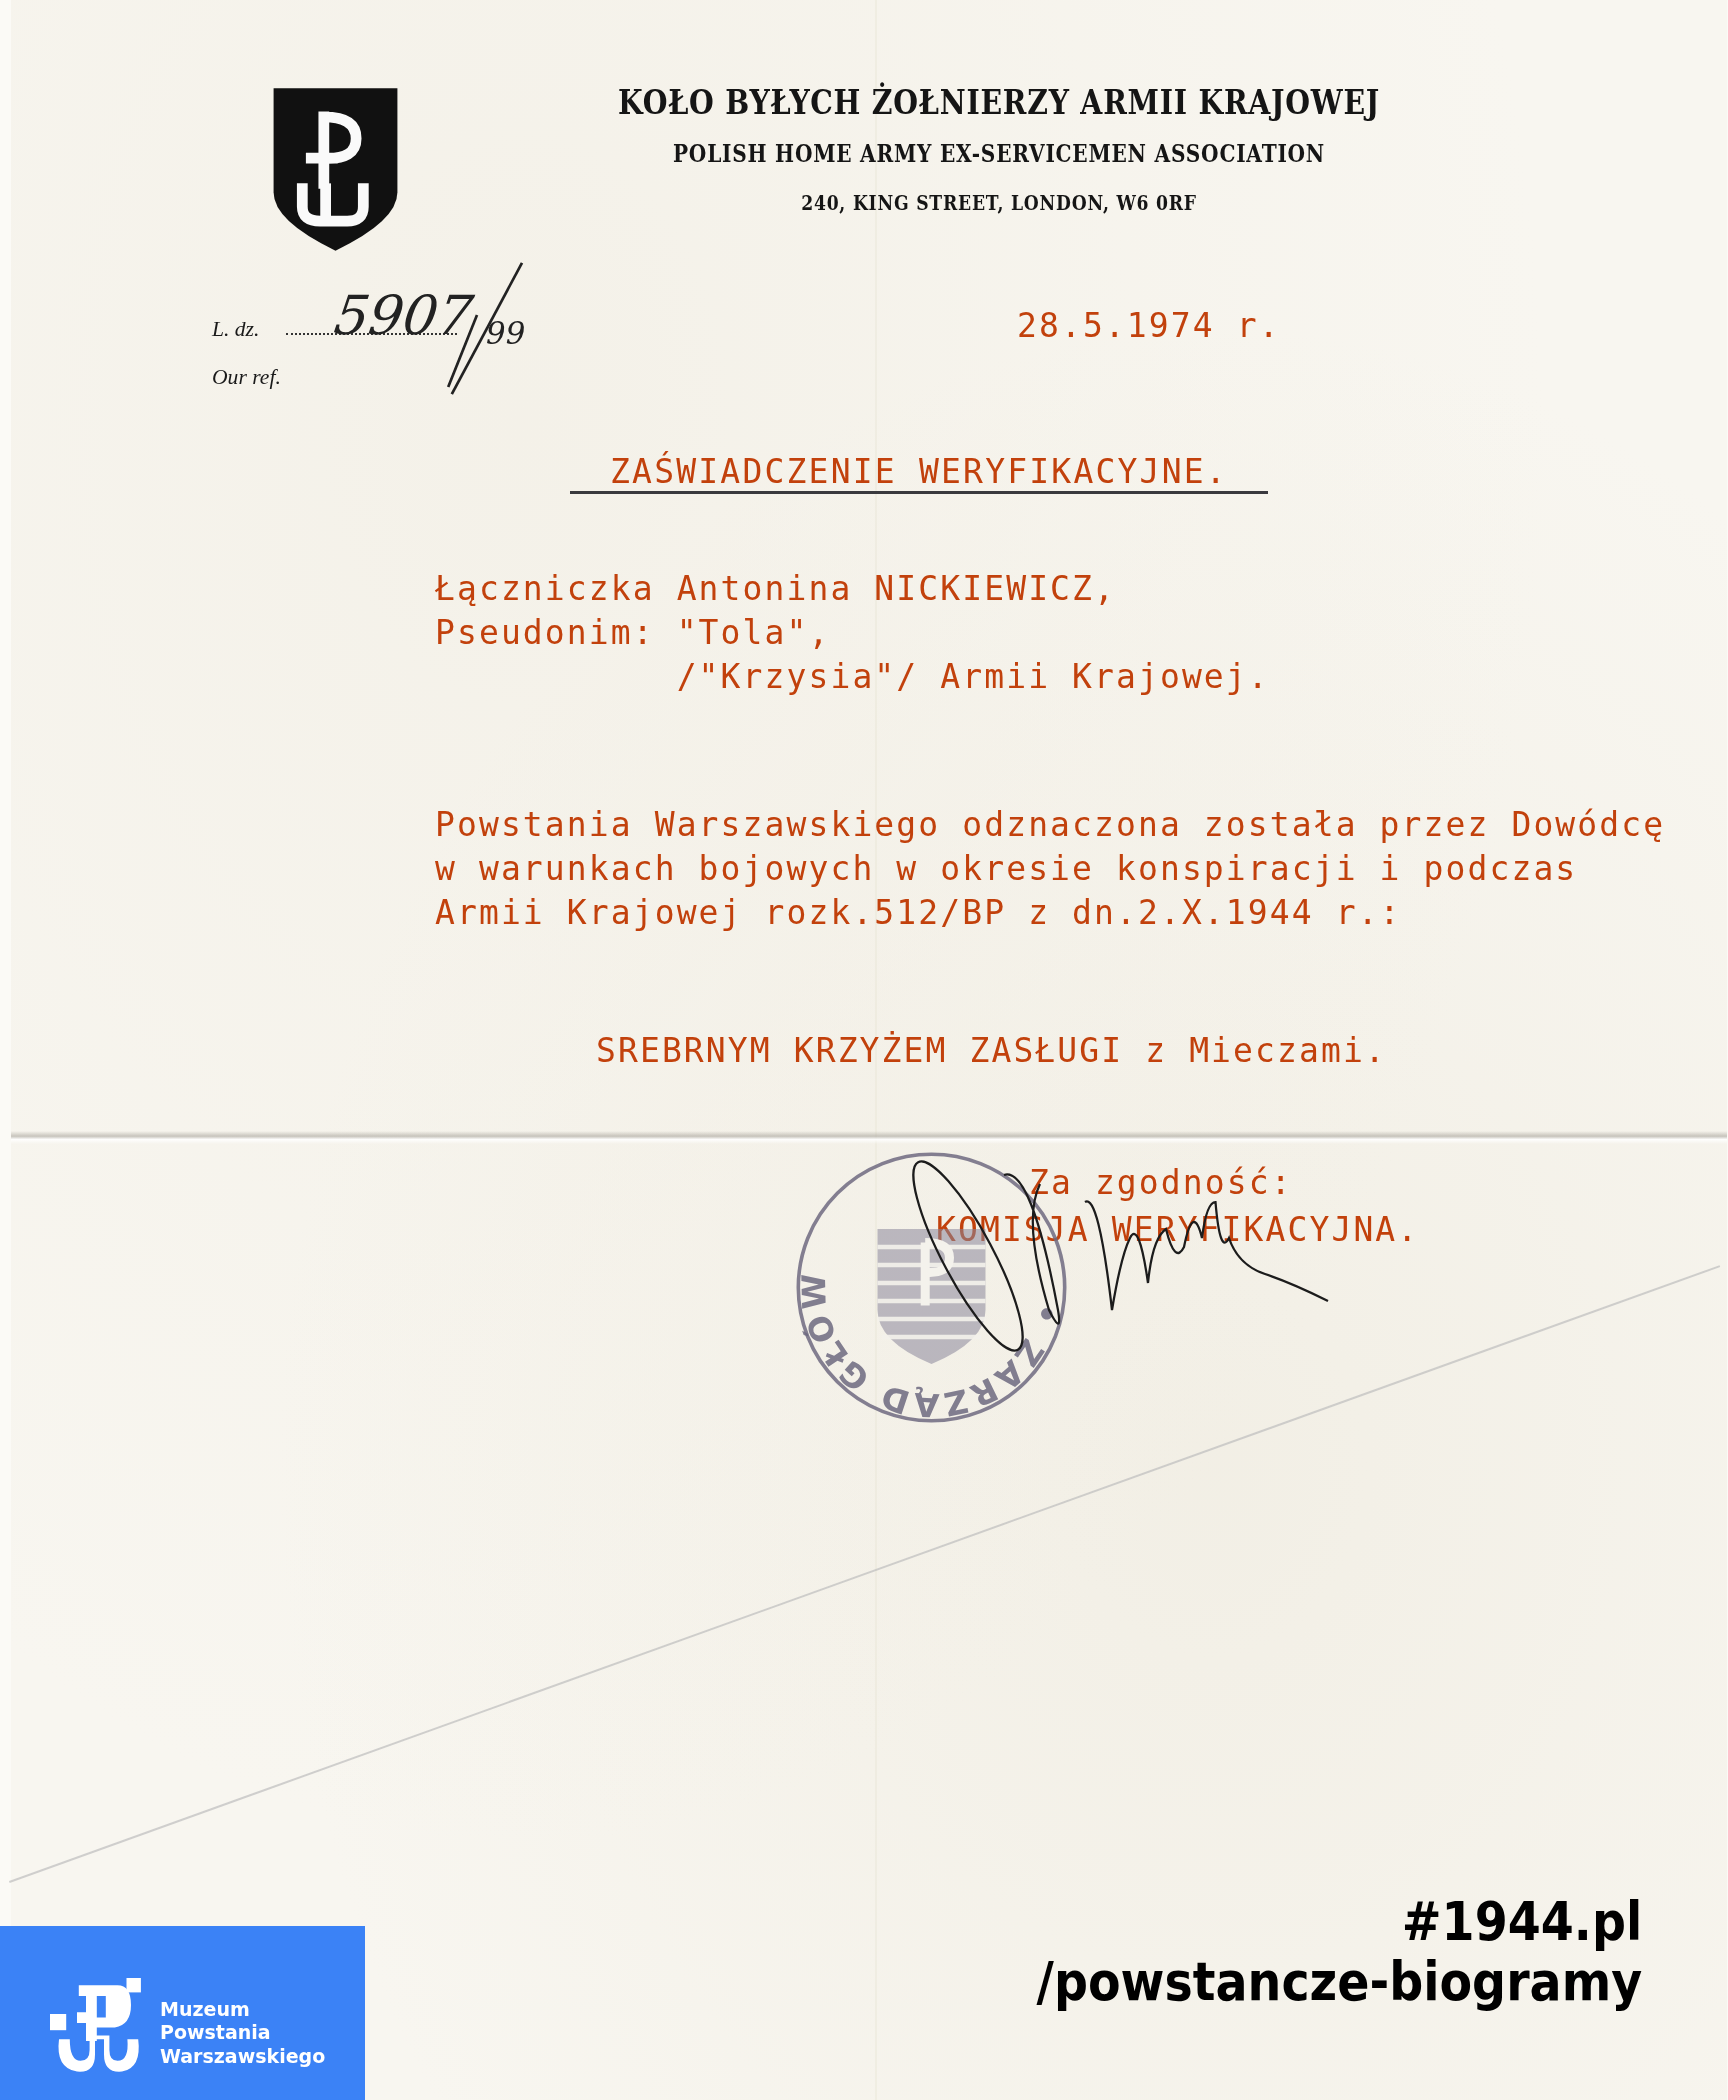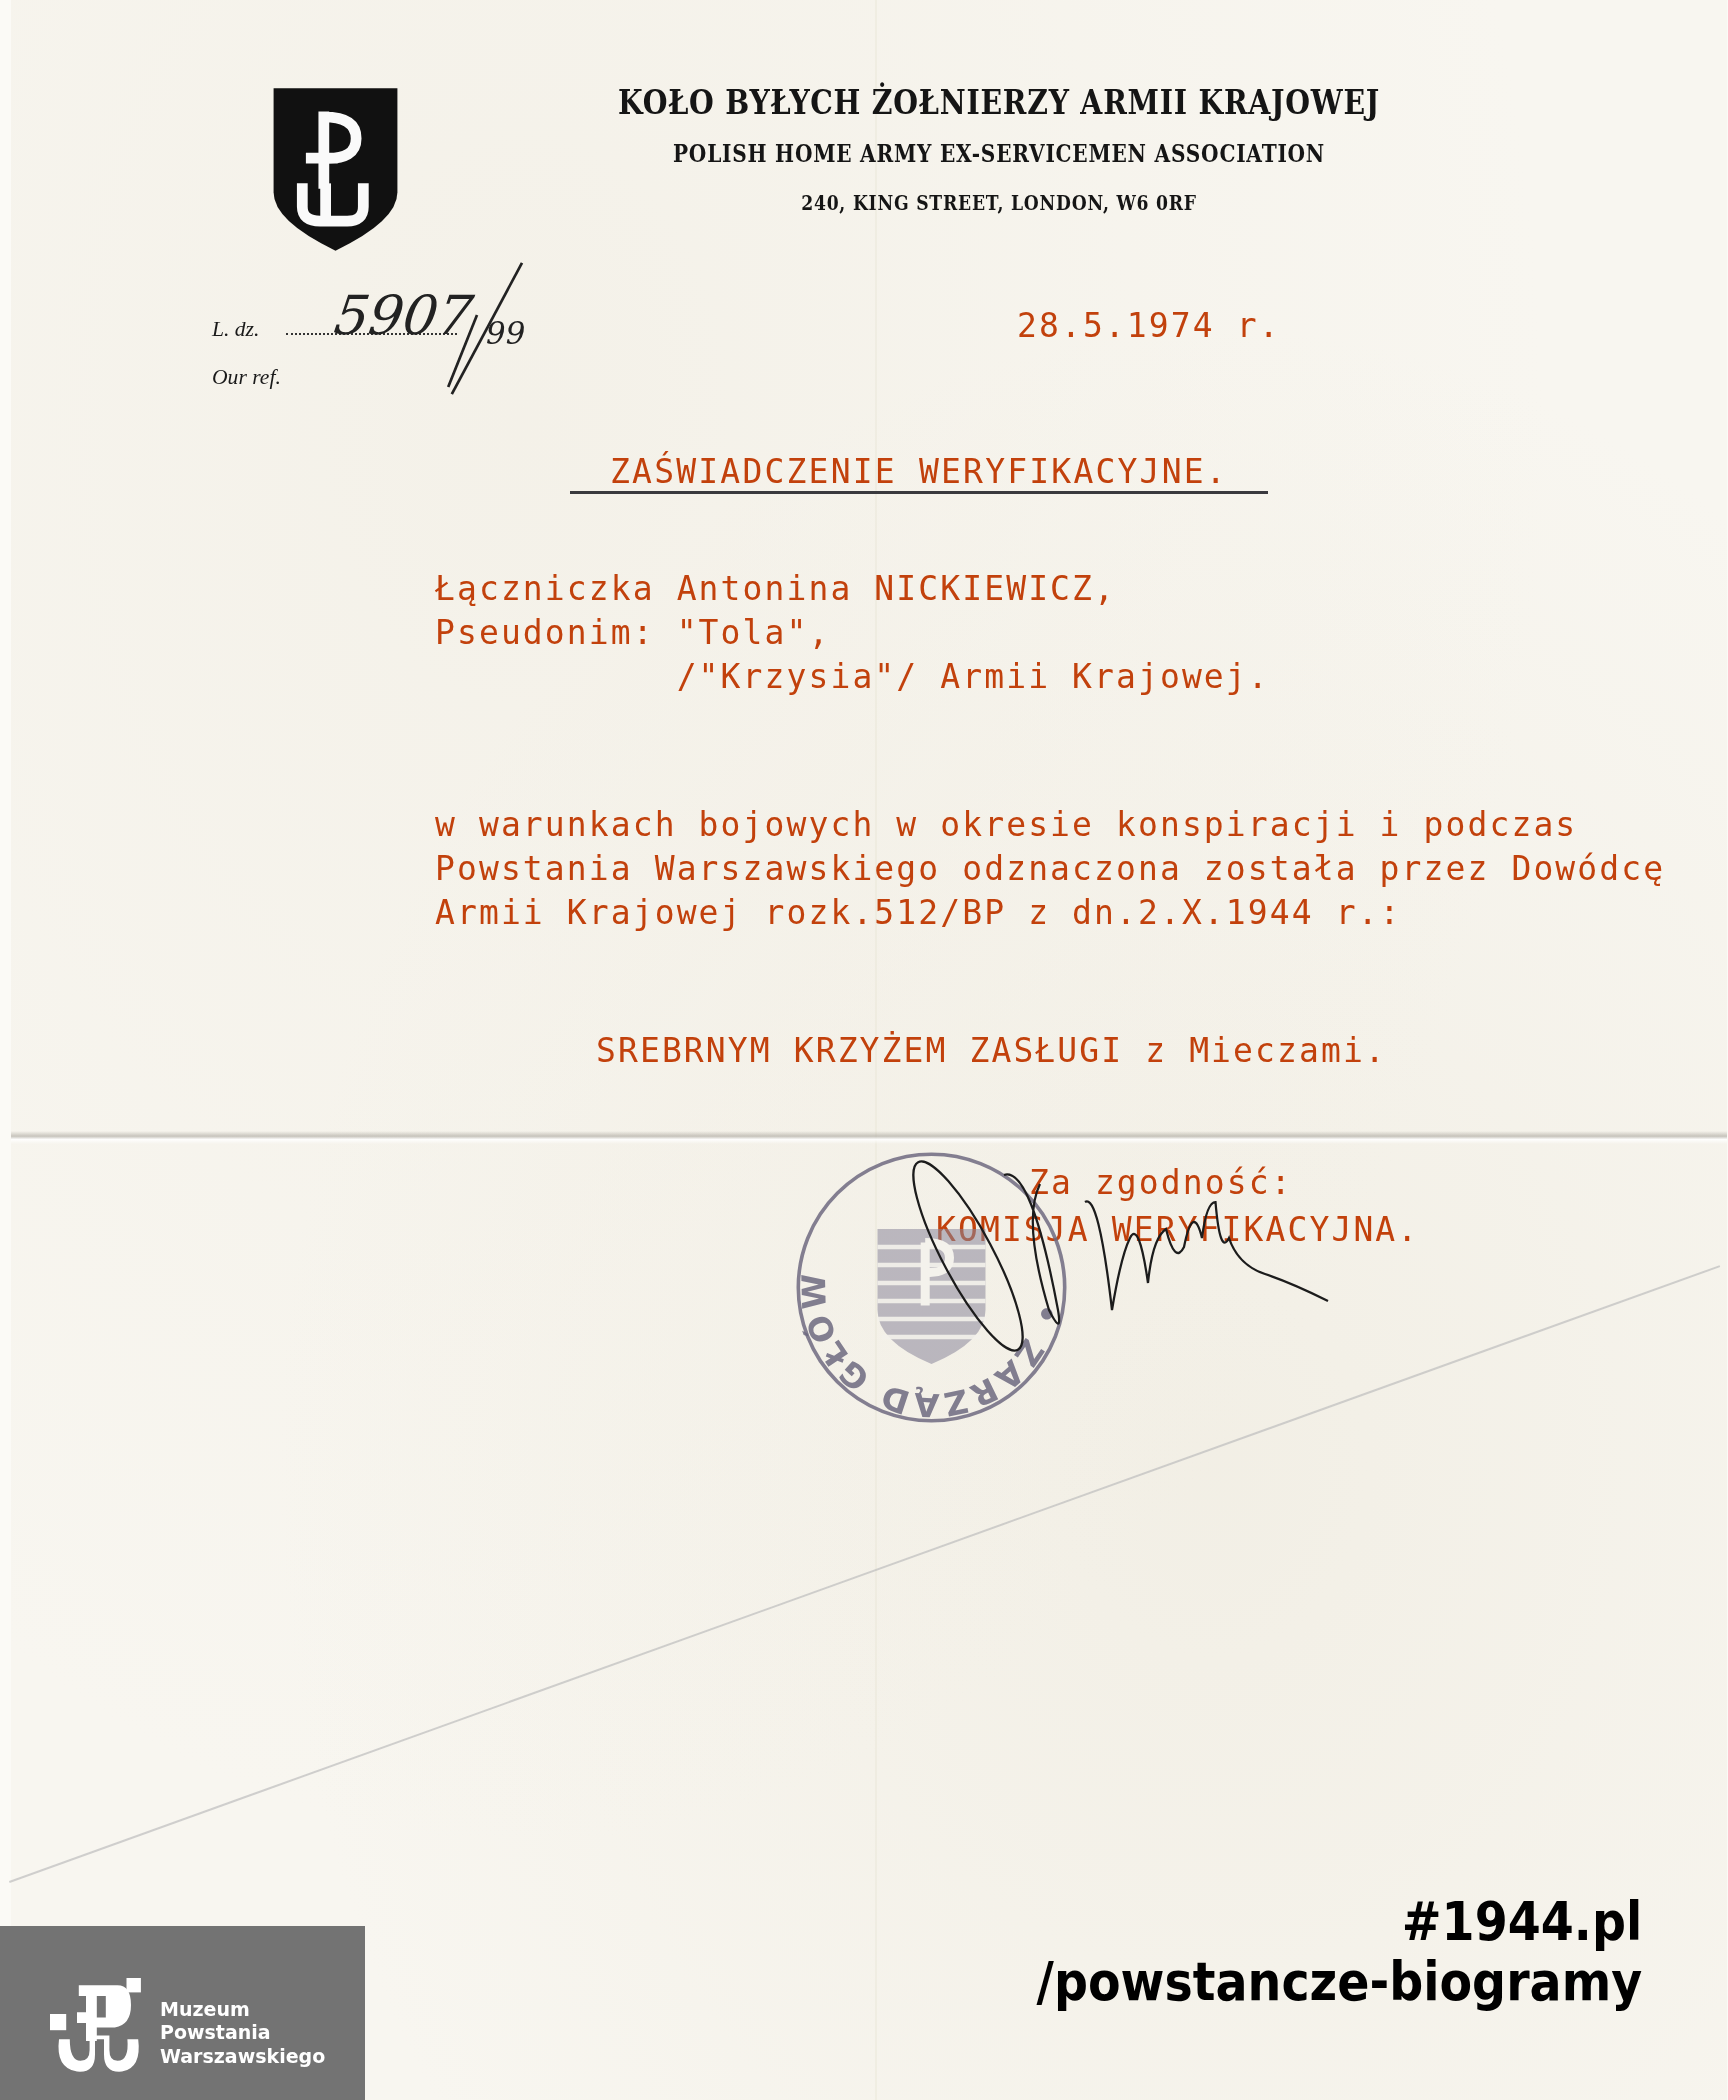--- a/index.html
+++ b/index.html
@@ -78,21 +78,21 @@
     .award { left: 596px; top: 1029px; }
     .za { left: 1029px; top: 1161px; }
     .komisja { left: 936px; top: 1208px; }
 
     .stamp { position: absolute; left: 792px; top: 1148px; width: 279px; height: 279px; }
     .signature { position: absolute; left: 905px; top: 1148px; width: 441px; height: 216px; }
 
     
     .museum-box {
       position: absolute; left: 0; top: 1926px; width: 365px; height: 175px;
-      background: #737373;
+      background: #3b82f6;
     }
     .museum-logo { position: absolute; left: 50px; top: 52px; width: 99px; height: 99px; }
     .museum-text {
       position: absolute; left: 160px; top: 72px; color: #fff;
       font-family: "DejaVu Sans", sans-serif; font-weight: bold; font-size: 19px; line-height: 23.4px;
     }
     .museum-text div { display: block; }
     .tag {
       position: absolute; right: 86px; text-align: right;
       font-family: "DejaVu Sans", sans-serif; font-weight: bold; color: #000;
@@ -130,21 +130,21 @@
 <div class="ref-hand-year">99</div>
 <div class="ref-label ref-our">Our ref.</div>
 
 <div class="tw date">28.5.1974 r.</div>
 
 <div class="tw title">ZAŚWIADCZENIE WERYFIKACYJNE.</div>
 <div class="title-underline"></div>
 
 <div class="tw body1"><div>Łączniczka Antonina NICKIEWICZ,</div><div>Pseudonim: "Tola",</div><div>           /"Krzysia"/ Armii Krajowej.</div></div>
 
-<div class="tw body2"><div>w warunkach bojowych w okresie konspiracji i podczas</div><div>Powstania Warszawskiego odznaczona została przez Dowódcę</div><div>Armii Krajowej rozk.512/BP z dn.2.X.1944 r.:</div></div>
+<div class="tw body2"><div>Powstania Warszawskiego odznaczona została przez Dowódcę</div><div>w warunkach bojowych w okresie konspiracji i podczas</div><div>Armii Krajowej rozk.512/BP z dn.2.X.1944 r.:</div></div>
 
 <div class="tw award">SREBRNYM KRZYŻEM ZASŁUGI z Mieczami.</div>
 
 <div class="tw za">Za zgodność:</div>
 <div class="tw komisja">KOMISJA WERYFIKACYJNA.</div>
 
 <svg class="stamp" viewBox="0 0 310 310">
   <defs>
     <path id="stampArc" d="M155 155 m-118 0 a118 118 0 1 1 236 0 a118 118 0 1 1 -236 0"></path>
   </defs>

